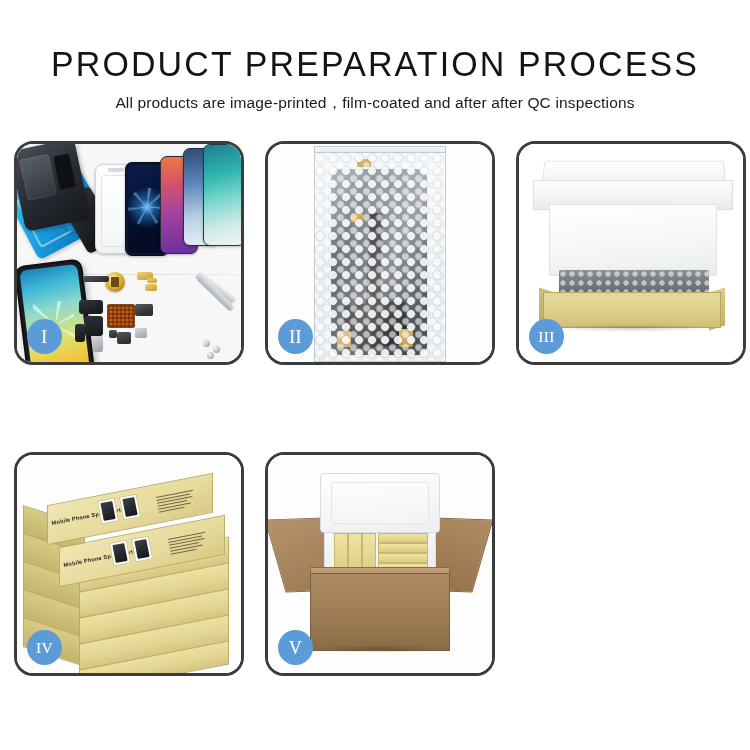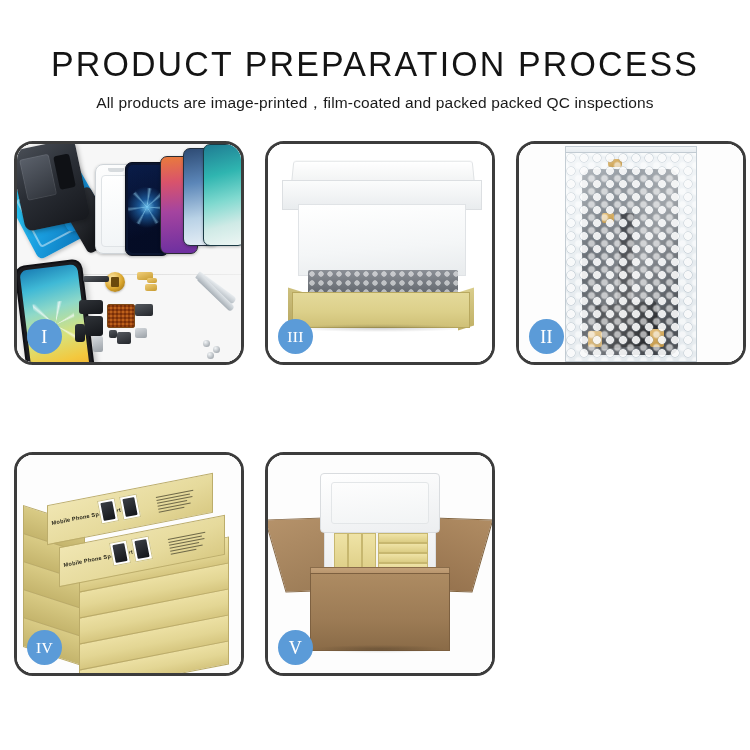--- a/index.html
+++ b/index.html
@@ -529,21 +529,21 @@
     background: radial-gradient(ellipse at center, rgba(0,0,0,0.16), rgba(0,0,0,0) 72%);
   }
 </style>
 </head>
 <body>
 
 <div id="page">
 
   <div class="header">
     <h1 class="title">PRODUCT PREPARATION PROCESS</h1>
-    <p class="subtitle">All products are image-printed，film-coated and packed packed QC inspections</p>
+    <p class="subtitle">All products are image-printed，film-coated and after after QC inspections</p>
   </div>
 
   <div class="grid">
 
     <div class="panel p1">
       <div class="panel-stage">
         <div class="p1-bg"></div>
         <div class="shelfline"></div>
 
         <div class="phone p1-film"></div>
@@ -573,55 +573,55 @@
         <div class="part flex" style="left:58px;top:180px;width:10px;height:18px;"></div>
         <div class="part gold" style="left:130px;top:134px;width:10px;height:5px;"></div>
 
         <div class="p1-tweezer"></div>
         <div class="p1-tweezer2"></div>
         <div class="p1-screw" style="left:186px;top:196px;"></div>
         <div class="p1-screw" style="left:196px;top:202px;"></div>
         <div class="p1-screw" style="left:190px;top:208px;"></div>
       </div>
       <div class="badge">I</div>
-    </div>
-
-    <div class="panel p3">
-      <div class="panel-stage">
-        <div class="p3-bg"></div>
-        <div class="p3-lidtop"></div>
-        <div class="p3-lid"></div>
-        <div class="p3-foam"></div>
-        <div class="p3-bubblewrap"></div>
-        <div class="p3-boxleft"></div>
-        <div class="p3-boxright"></div>
-        <div class="p3-boxfront"></div>
-        <div class="p3-shadow"></div>
-      </div>
-      <div class="badge small">III</div>
     </div>
 
     <div class="panel p2">
       <div class="panel-stage">
         <div class="p2-bg"></div>
         <div class="p2-seal"></div>
         <div class="p2-bag">
           <div class="p2-screen"></div>
           <div class="p2-flex"></div>
           <div class="p2-flex2"></div>
           <div class="p2-tape" style="left:42px;top:6px;width:14px;height:8px;"></div>
           <div class="p2-tape" style="left:36px;top:60px;width:12px;height:10px;"></div>
           <div class="p2-tape" style="left:22px;top:178px;width:14px;height:16px;"></div>
           <div class="p2-tape" style="left:84px;top:176px;width:14px;height:18px;"></div>
           <div class="p2-bubbles"></div>
           <div class="p2-bubbles2"></div>
           <div class="p2-sheen"></div>
         </div>
       </div>
       <div class="badge">II</div>
+    </div>
+
+    <div class="panel p3">
+      <div class="panel-stage">
+        <div class="p3-bg"></div>
+        <div class="p3-lidtop"></div>
+        <div class="p3-lid"></div>
+        <div class="p3-foam"></div>
+        <div class="p3-bubblewrap"></div>
+        <div class="p3-boxleft"></div>
+        <div class="p3-boxright"></div>
+        <div class="p3-boxfront"></div>
+        <div class="p3-shadow"></div>
+      </div>
+      <div class="badge small">III</div>
     </div>
 
     <div class="panel p4">
       <div class="panel-stage">
         <div class="p4-bg"></div>
 
         <div class="stackbox side" style="left:6px;top:60px;width:60px;height:28px;transform:skewY(18deg);"></div>
         <div class="stackbox side" style="left:6px;top:88px;width:60px;height:28px;transform:skewY(18deg);"></div>
         <div class="stackbox side" style="left:6px;top:116px;width:60px;height:28px;transform:skewY(18deg);"></div>
         <div class="stackbox side" style="left:6px;top:144px;width:60px;height:28px;transform:skewY(18deg);"></div>

